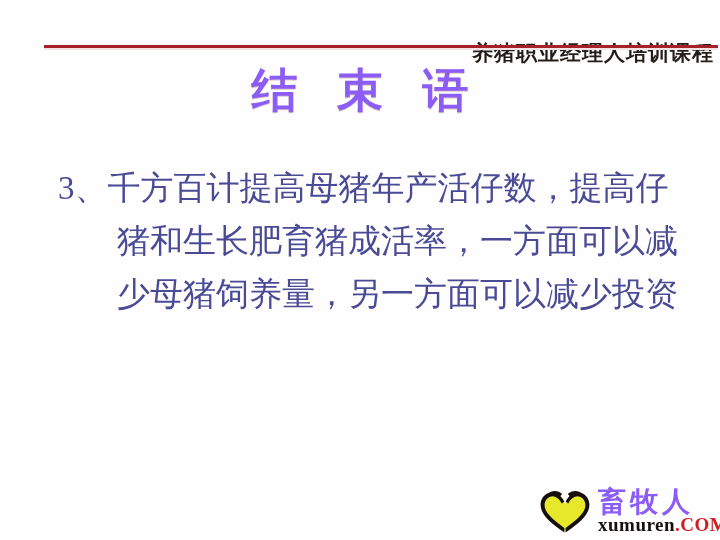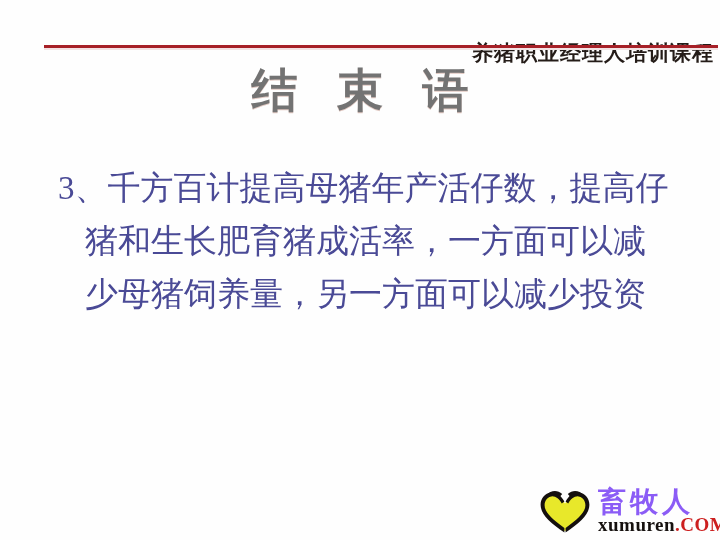--- a/index.html
+++ b/index.html
@@ -61,21 +61,21 @@
   .slide-title {
     position: absolute;
     left: 0;
     top: 64px;
     width: 720px;
     text-align: center;
     font-family: "Liberation Serif", "DejaVu Serif", serif;
     font-size: 46px;
     line-height: 54px;
     font-weight: bold;
-    color: #737373;
+    color: #8b5cf6;
     letter-spacing: 14px;
     text-indent: 14px;
     text-shadow: 0 1px 0 rgba(140,40,12,0.25);
   }
 
   
   .body-block {
     position: absolute;
     left: 58px;
     top: 162px;
@@ -84,20 +84,21 @@
   .body-line {
     font-family: "Liberation Serif", "DejaVu Serif", serif;
     font-size: 33px;
     line-height: 53px;
     color: #4a4a96;
     white-space: pre;
     letter-spacing: 0px;
   }
   .body-line.indent {
     padding-left: 27px;
+    text-align: right;
   }
 
   
   .logo {
     position: absolute;
     left: 536px;
     top: 487px;
     width: 180px;
     height: 50px;
   }

